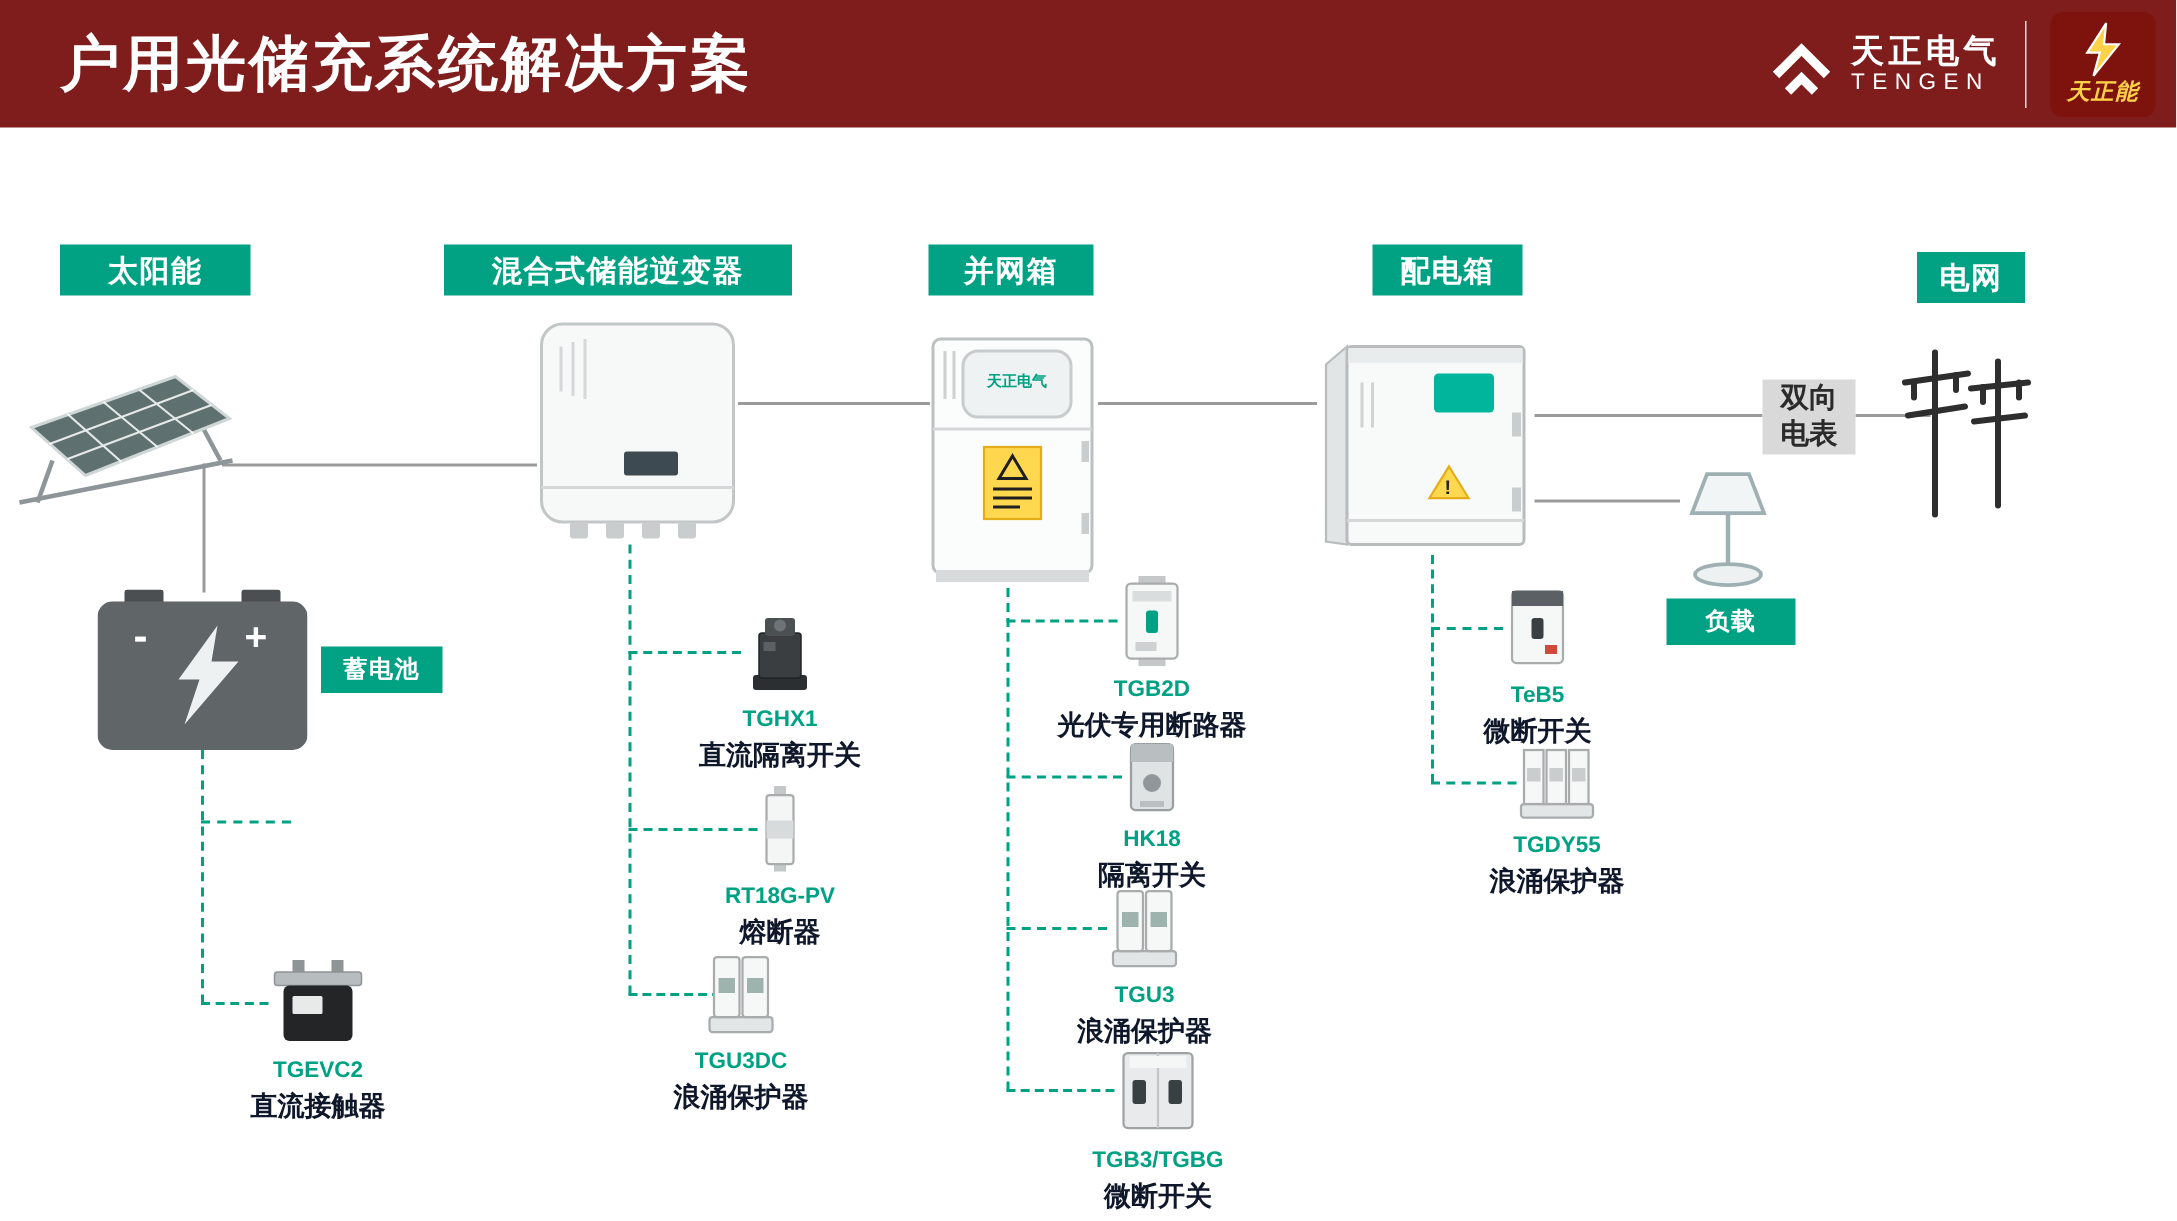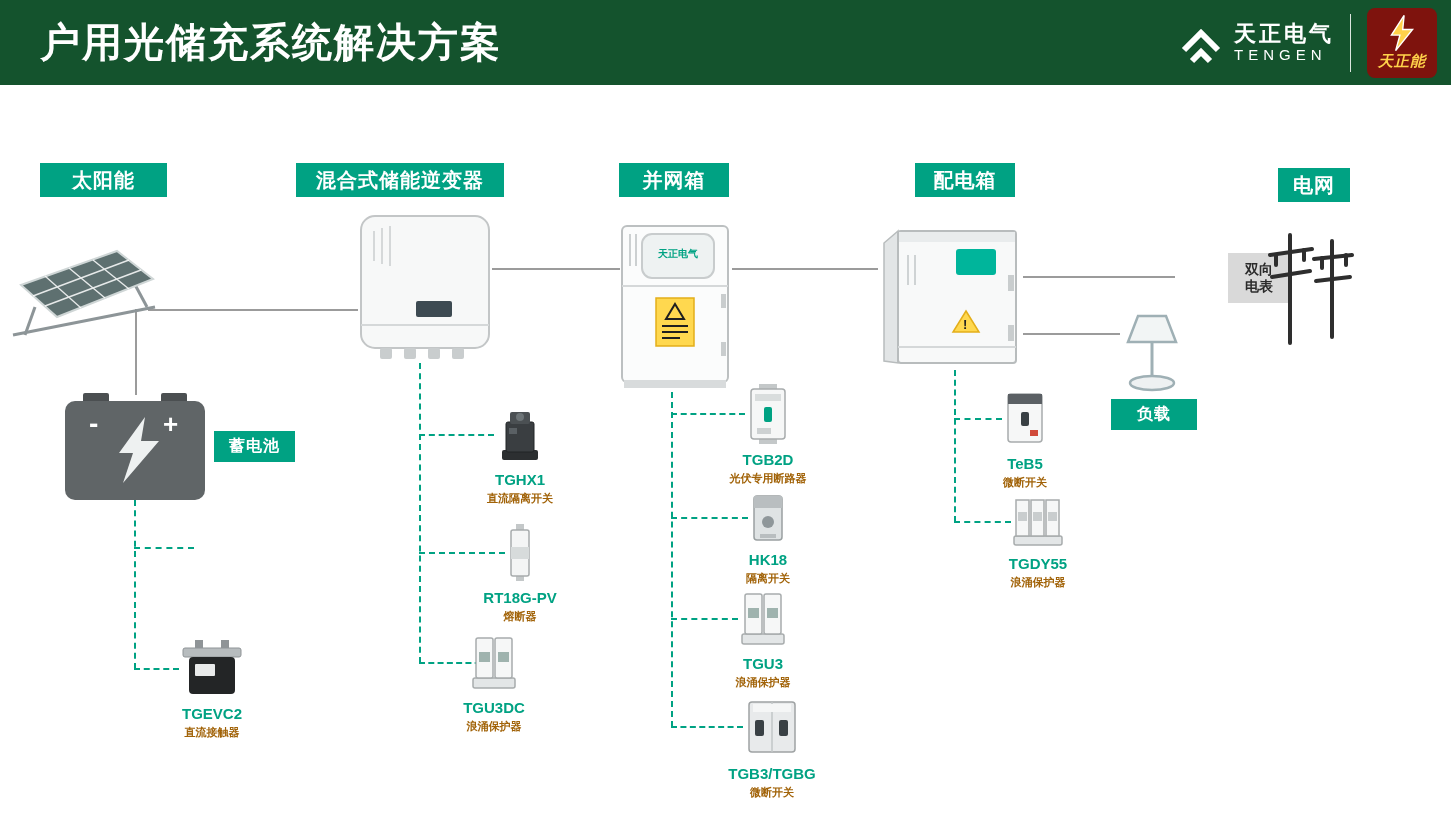--- a/index.html
+++ b/index.html
@@ -1,21 +1,21 @@
 <!DOCTYPE html>
 <html><head>
 <meta charset="utf-8">
 <style>
   * { margin:0; padding:0; box-sizing:border-box; }
   html,body { background:#ffffff; }
   body { font-family:"Liberation Sans","DejaVu Sans",sans-serif; }
   .stage { position:relative; width:1451px; height:814px; background:#ffffff; overflow:hidden; }
 
   
-  .topbar { position:absolute; left:0; top:0; width:1451px; height:85px; background:#14532d;
+  .topbar { position:absolute; left:0; top:0; width:1451px; height:85px; background:#7f1d1d;
             display:flex; align-items:center; }
   .title { color:#ffffff; font-size:40px; font-weight:bold; letter-spacing:2px; padding-left:40px; }
   .brand { margin-left:auto; display:flex; align-items:center; padding-right:10px; }
   .brand-mark { margin-right:10px; }
   .brand-cn { color:#fff; font-size:22px; font-weight:bold; letter-spacing:3px; line-height:1.1; }
   .brand-en { color:#fff; font-size:15px; font-weight:normal; letter-spacing:5px; }
   .brand-divider { width:1px; height:58px; background:rgba(255,255,255,.85); margin:0 16px; }
   .emblem { width:70px; height:70px; background:#7E130D; border-radius:8px; display:flex;
             flex-direction:column; align-items:center; justify-content:center; margin-right:4px; }
   .emblem span { color:#FFD24A; font-size:15px; font-weight:bold; font-style:italic; letter-spacing:1px;text-align:right; }
@@ -25,31 +25,31 @@
             display:flex; align-items:center; justify-content:center; height:34px; letter-spacing:1px; }
   .nlabel-sm { height:31px; font-size:16px; }
 
   
   .sl { position:absolute; background:#9B9B9B; }
   .dh { position:absolute; height:0; border-top:2px dashed #00A283; }
   .dv { position:absolute; width:0; border-left:2px dashed #00A283; }
 
   
   .illus { position:absolute; }
-  .meter { position:absolute; left:1228px; top:253px; width:62px; height:50px; background:#D9D9D9;
+  .meter { position:absolute; left:1175px; top:253px; width:62px; height:50px; background:#D9D9D9;
            display:flex; flex-direction:column; align-items:center; justify-content:center;
-           font-size:14px; font-weight:bold; color:#2B2B2B; line-height:1.25; }
+           font-size:19px; font-weight:bold; color:#2B2B2B; line-height:1.25; }
   .cabinet-logo { position:absolute; left:640px; top:247px; width:76px; text-align:center;
                   color:#00A283; font-size:10px; font-weight:bold; }
 
   
   .comp { position:absolute; display:flex; flex-direction:column; align-items:center; text-align:center; }
   .comp svg { display:block; }
   .comp-name { color:#00A283; font-weight:bold; font-size:15px; margin-top:7px; white-space:nowrap; }
-  .comp-desc { color:#a16207; font-weight:bold; font-size:11px; margin-top:3px; white-space:nowrap; }
+  .comp-desc { color:#0f172a; font-weight:bold; font-size:18px; margin-top:3px; white-space:nowrap; }
 </style>
 </head>
 <body>
 
 <div class="stage">
 
   <header class="topbar">
     <h1 class="title">户用光储充系统解决方案</h1>
     <div class="brand">
       <svg class="brand-mark" width="46" height="46" viewBox="0 0 46 46">
@@ -66,21 +66,21 @@
       <div class="emblem">
         <svg width="34" height="38" viewBox="0 0 46 54">
           <polygon points="26,2 8,30 20,30 14,52 38,22 24,22" fill="#FFD24A" stroke="#ffffff" stroke-width="2"></polygon>
         </svg>
         <span>天正能</span>
       </div>
     </div>
   </header>
 
   <div class="nlabel" style="left:40px;top:163px;width:127px;">太阳能</div>
-  <div class="nlabel" style="left:296px;top:163px;width:208px;">混合式储能逆变器</div>
+  <div class="nlabel" style="left:296px;top:163px;width:232px;">混合式储能逆变器</div>
   <div class="nlabel" style="left:619px;top:163px;width:110px;">并网箱</div>
   <div class="nlabel" style="left:915px;top:163px;width:100px;">配电箱</div>
   <div class="nlabel" style="left:1278px;top:168px;width:72px;">电网</div>
   <div class="nlabel nlabel-sm" style="left:214px;top:431px;width:81px;">蓄电池</div>
   <div class="nlabel nlabel-sm" style="left:1111px;top:399px;width:86px;">负载</div>
 
   <div class="sl" style="left:148px;top:309px;width:210px;height:2px;"></div>
   <div class="sl" style="left:135px;top:309px;width:2px;height:86px;"></div>
   <div class="sl" style="left:492px;top:268px;width:128px;height:2px;"></div>
   <div class="sl" style="left:732px;top:268px;width:146px;height:2px;"></div>

